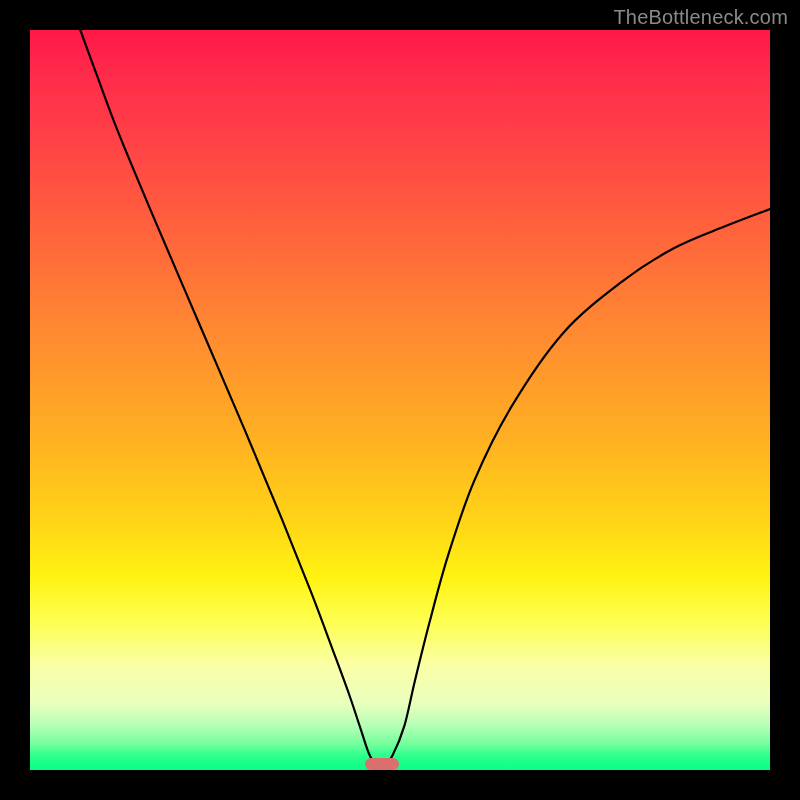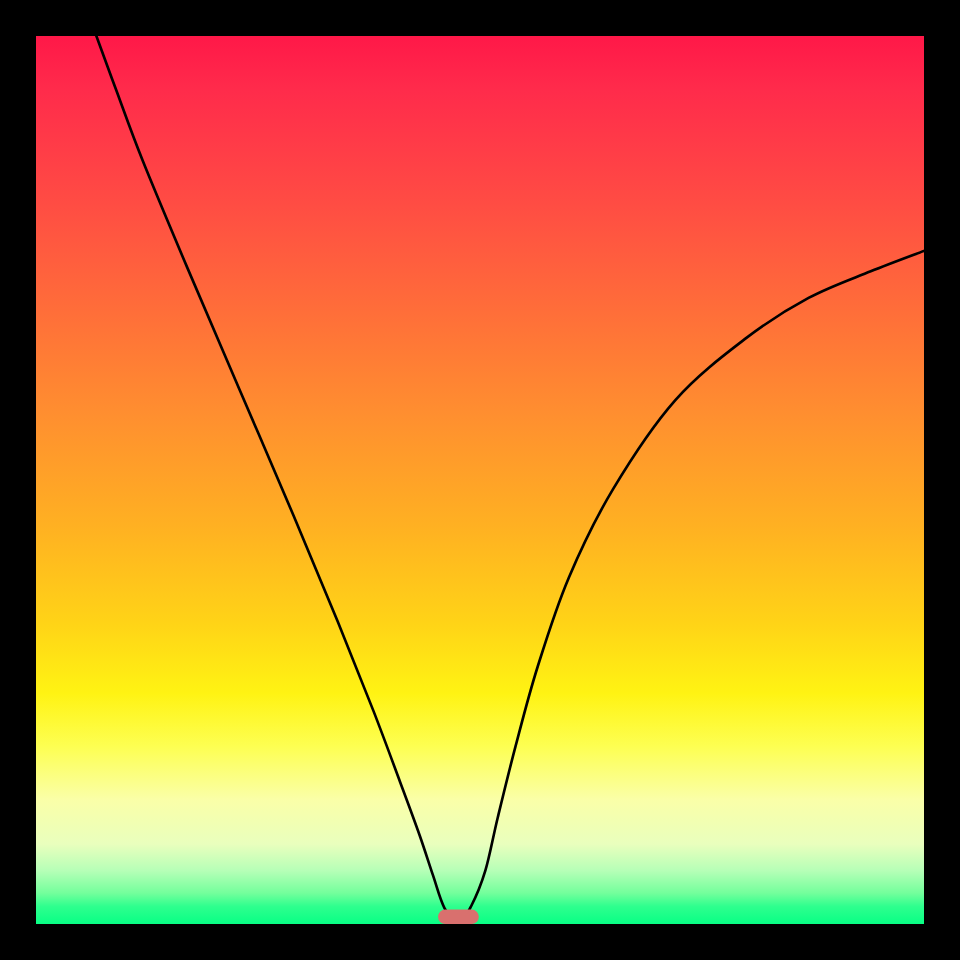--- a/index.html
+++ b/index.html
@@ -71,13 +71,14 @@
 </head>
 <body>
 
 <div class="stage">
   <div class="plot">
     <svg class="curve" viewBox="0 0 740 740" preserveAspectRatio="none">
       <path id="curve-path" d="M 50.32 0.00 C 53.03 7.40, 60.19 27.13, 66.60 44.40 C 73.01 61.67, 78.93 78.93, 88.80 103.60 C 98.67 128.27, 112.23 160.33, 125.80 192.40 C 139.37 224.47, 155.40 261.47, 170.20 296.00 C 185.00 330.53, 201.03 367.53, 214.60 399.60 C 228.17 431.67, 240.50 461.27, 251.60 488.40 C 262.70 515.53, 272.57 540.20, 281.20 562.40 C 289.83 584.60, 296.99 604.33, 303.40 621.60 C 309.81 638.87, 315.12 653.05, 319.68 666.00 C 324.24 678.95, 327.33 689.19, 330.78 699.30 C 334.23 709.41, 336.82 720.14, 340.40 726.68 C 343.98 733.22, 348.54 738.77, 352.24 738.52 C 355.94 738.27, 358.90 732.35, 362.60 725.20 C 366.30 718.05, 370.74 707.93, 374.44 695.60 C 378.14 683.27, 380.61 668.47, 384.80 651.20 C 388.99 633.93, 394.05 612.97, 399.60 592.00 C 405.15 571.03, 410.70 548.83, 418.10 525.40 C 425.50 501.97, 433.52 476.07, 444.00 451.40 C 454.48 426.73, 466.20 402.07, 481.00 377.40 C 495.80 352.73, 514.30 324.37, 532.80 303.40 C 551.30 282.43, 573.50 265.78, 592.00 251.60 C 610.50 237.42, 626.53 227.55, 643.80 218.30 C 661.07 209.05, 679.57 202.64, 695.60 196.10 C 711.63 189.56, 732.60 181.92, 740.00 179.08" fill="none" stroke="#000" stroke-width="2.2" stroke-linecap="round" stroke-linejoin="round"></path>
     </svg>
     <div class="marker" id="marker" style="left: 334.5px; top: 728px;"></div>
   </div>
+  <div class="watermark">TheBottleneck.com</div>
 </div>
 
 </body></html>

